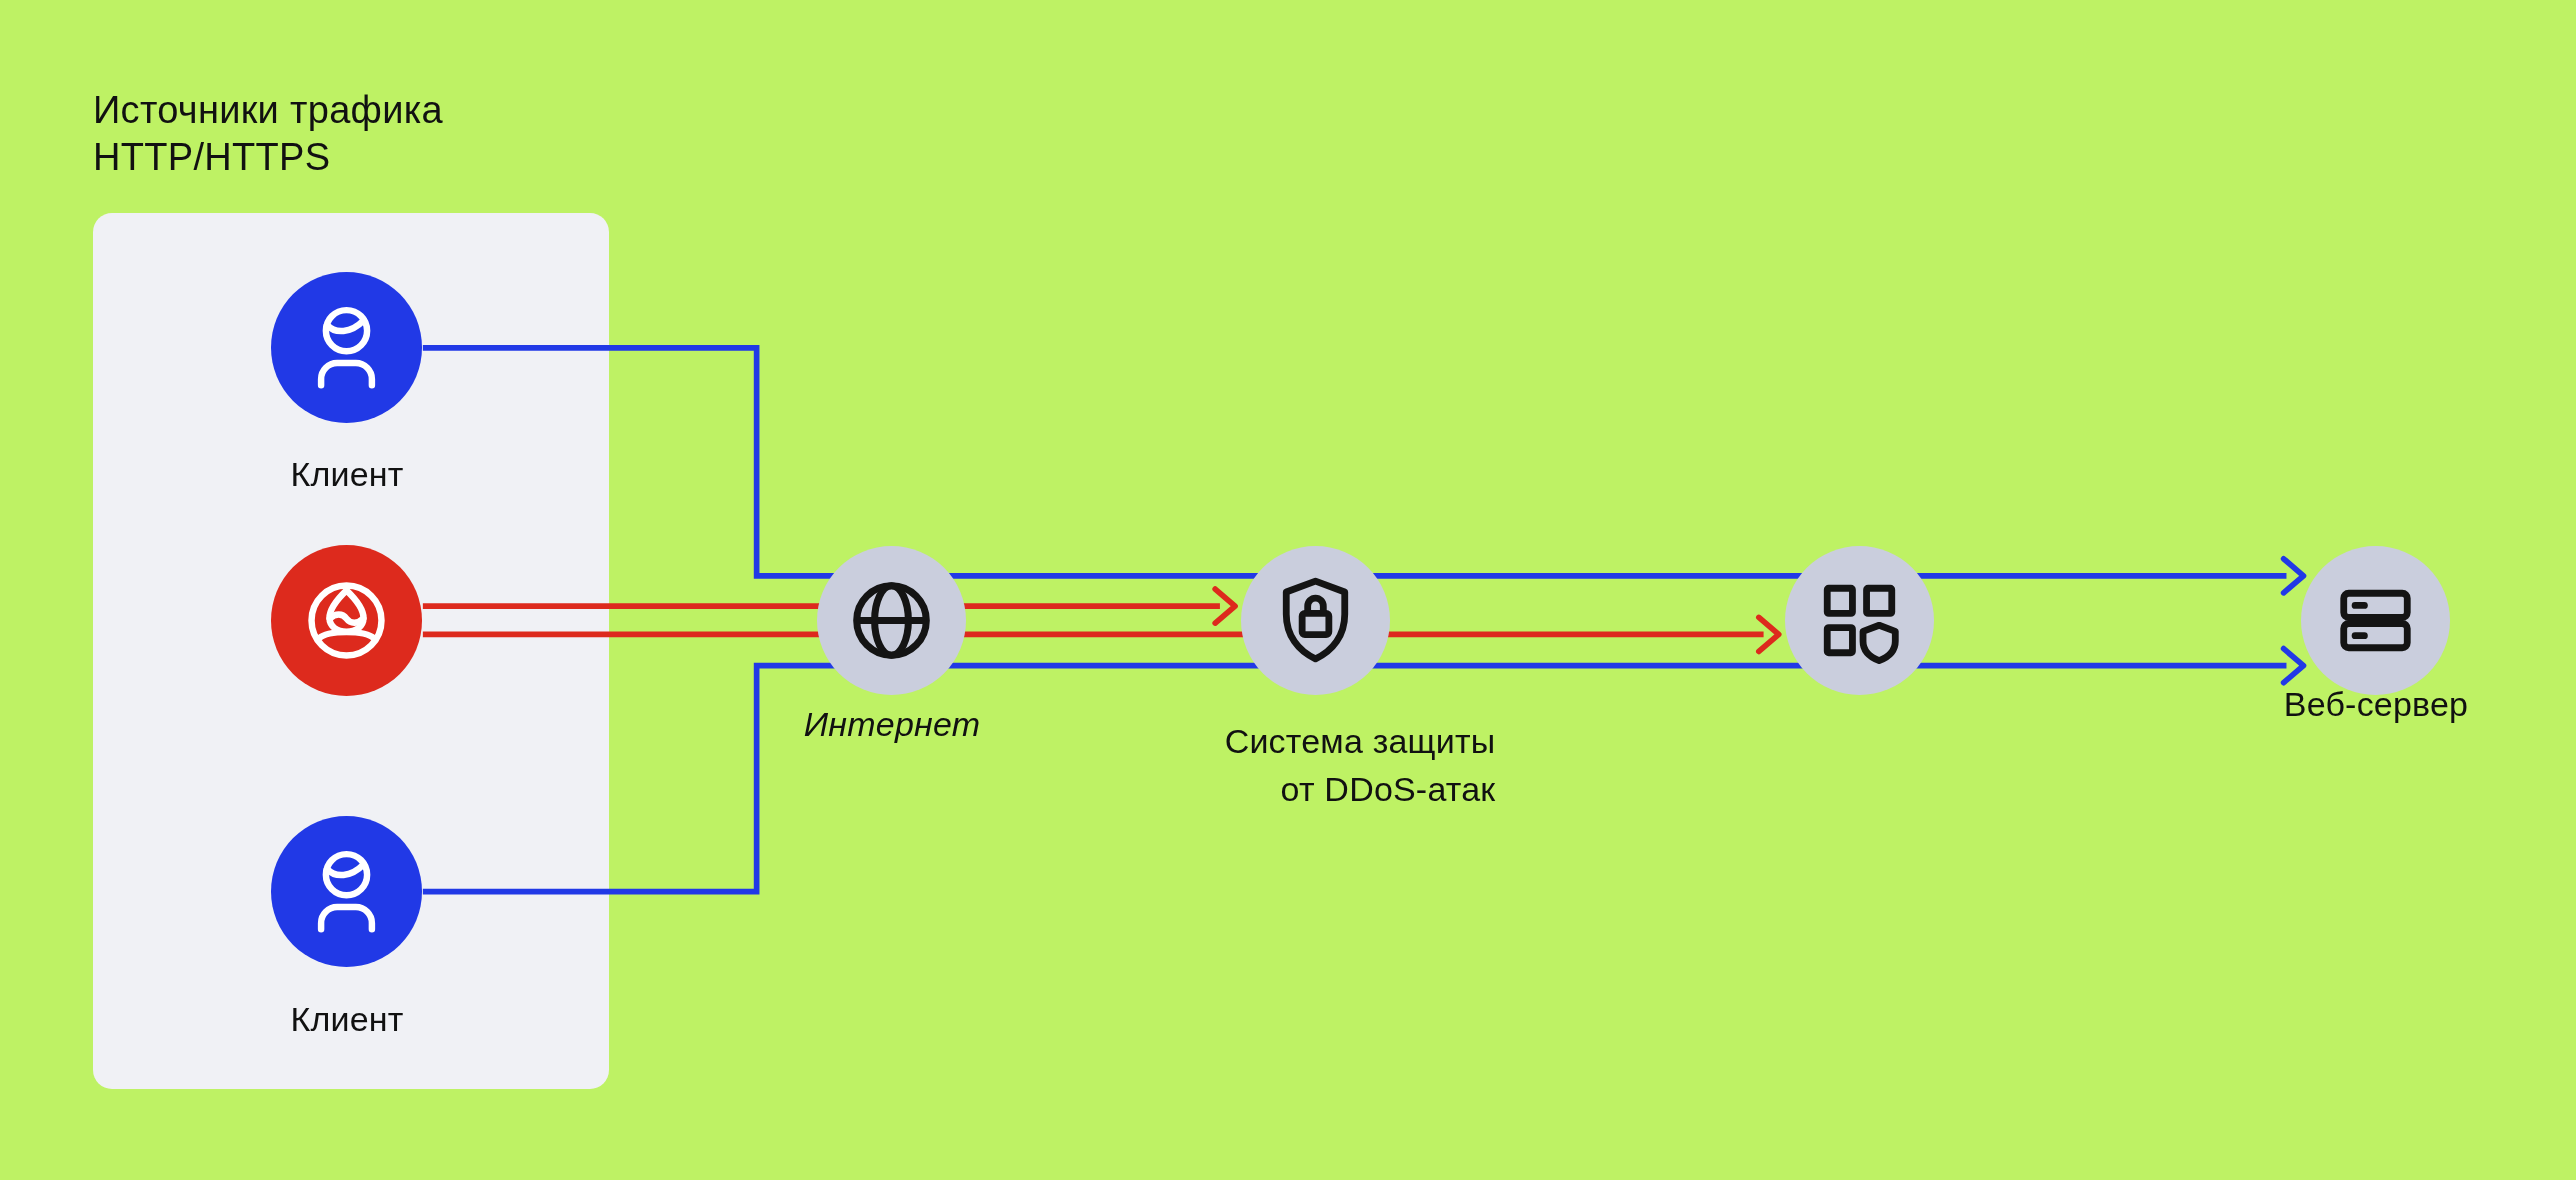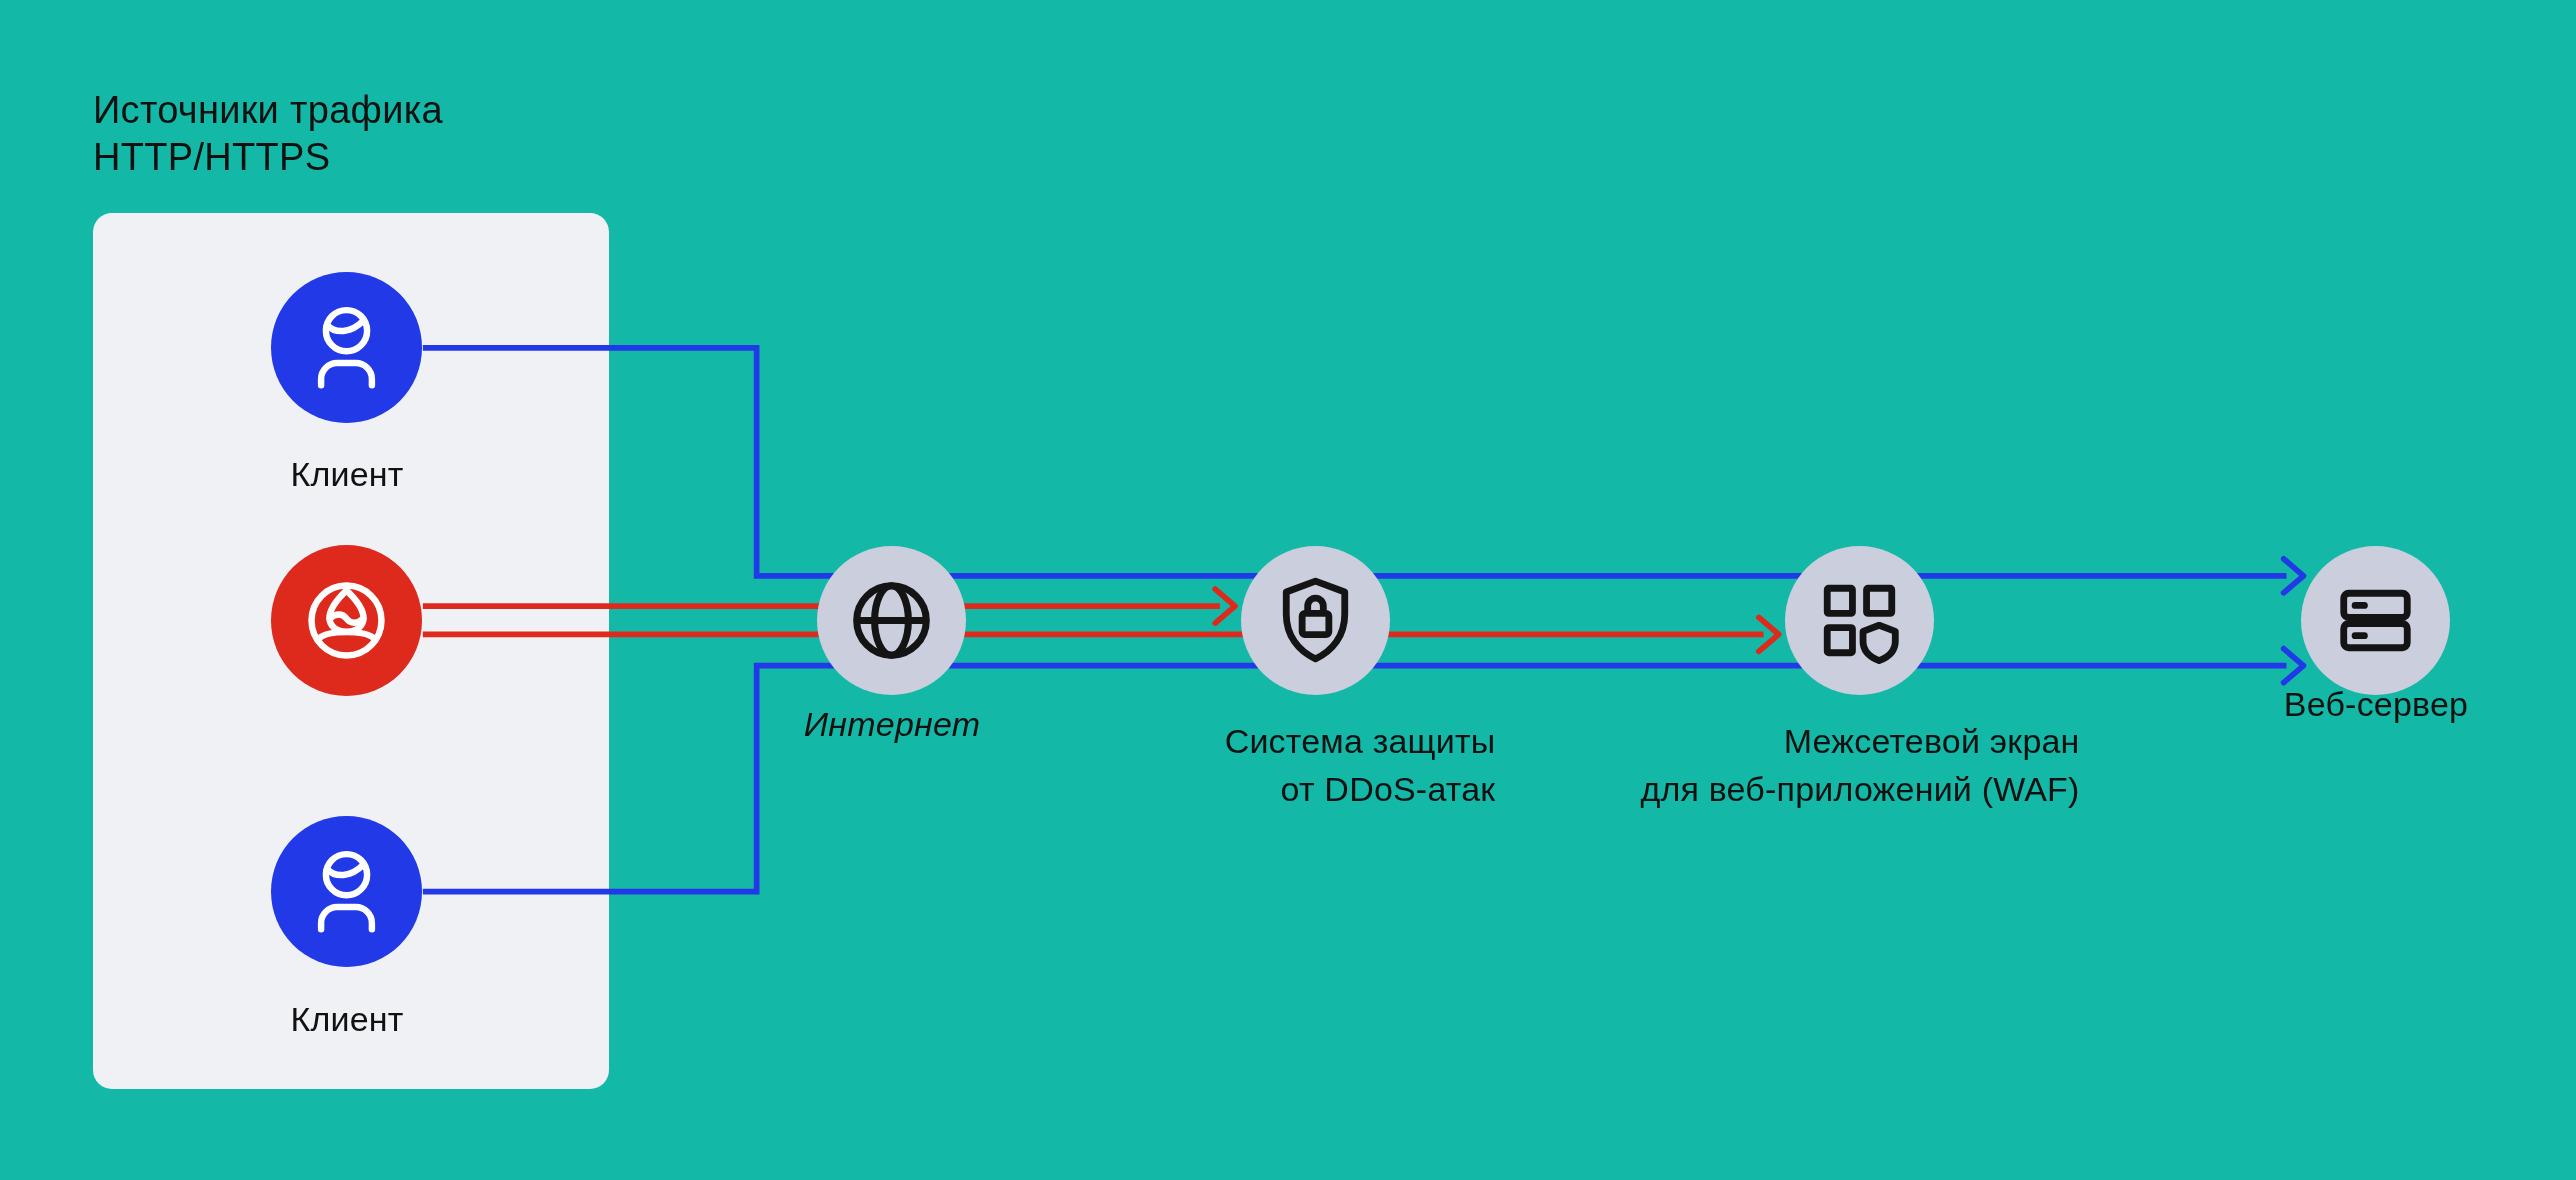--- a/index.html
+++ b/index.html
@@ -1,17 +1,17 @@
 <!DOCTYPE html>
 <html style="font-size:15px"><head>
 <meta charset="utf-8">
 <style>
   html,body{margin:0;padding:0;background:#fff;}
   .canvas{
-    position:relative;width:2576px;height:1180px;background:#14b8a6;
+    position:relative;width:2576px;height:1180px;background:#bef264;
     font-family:"Liberation Sans",sans-serif;color:#111111;overflow:hidden;
   }
   .title{
     position:absolute;left:93px;top:87px;font-size:38px;line-height:47px;
     font-weight:500;white-space:pre-line;color:#111111;letter-spacing:0.3px;
   }
   .panel{
     position:absolute;left:93px;top:213px;width:516px;height:876px;
     background:#F0F1F5;border-radius:19px;
   }
@@ -103,22 +103,20 @@
 от DDoS-атак</div>
 
   <div class="node mid gray" style="left:1785px;top:546px;">
     <svg class="icon" width="121" height="121" viewBox="0 0 48 48" stroke-width="2.7" stroke-linejoin="round">
       <rect x="11.2" y="11.2" width="10" height="10" rx="0.6"></rect>
       <rect x="26.8" y="11.2" width="10" height="10" rx="0.6"></rect>
       <rect x="11.2" y="26.8" width="10" height="10" rx="0.6"></rect>
       <path d="M 31.8 25.9 L 38.2 28.3 V 32.2 C 38.2 35.8 35.7 38.4 31.8 39.9 C 27.9 38.4 25.4 35.8 25.4 32.2 V 28.3 Z"></path>
     </svg>
   </div>
-  <div class="nlabel" style="left:1860px;top:717px;">Межсетевой экран
-для веб-приложений (WAF)</div>
 
   <div class="node mid gray" style="left:2301px;top:546px;">
     <svg class="icon" width="121" height="121" viewBox="0 0 48 48" stroke-width="2.7" stroke-linecap="round" stroke-linejoin="round">
       <rect x="11.4" y="13.2" width="25.2" height="9.6" rx="2"></rect>
       <rect x="11.4" y="25.2" width="25.2" height="9.6" rx="2"></rect>
       <path d="M 15.9 18 H 19.6"></path>
       <path d="M 15.9 30 H 19.6"></path>
     </svg>
   </div>
   <div class="nlabel" style="left:2376px;top:680px;">Веб-сервер</div>

